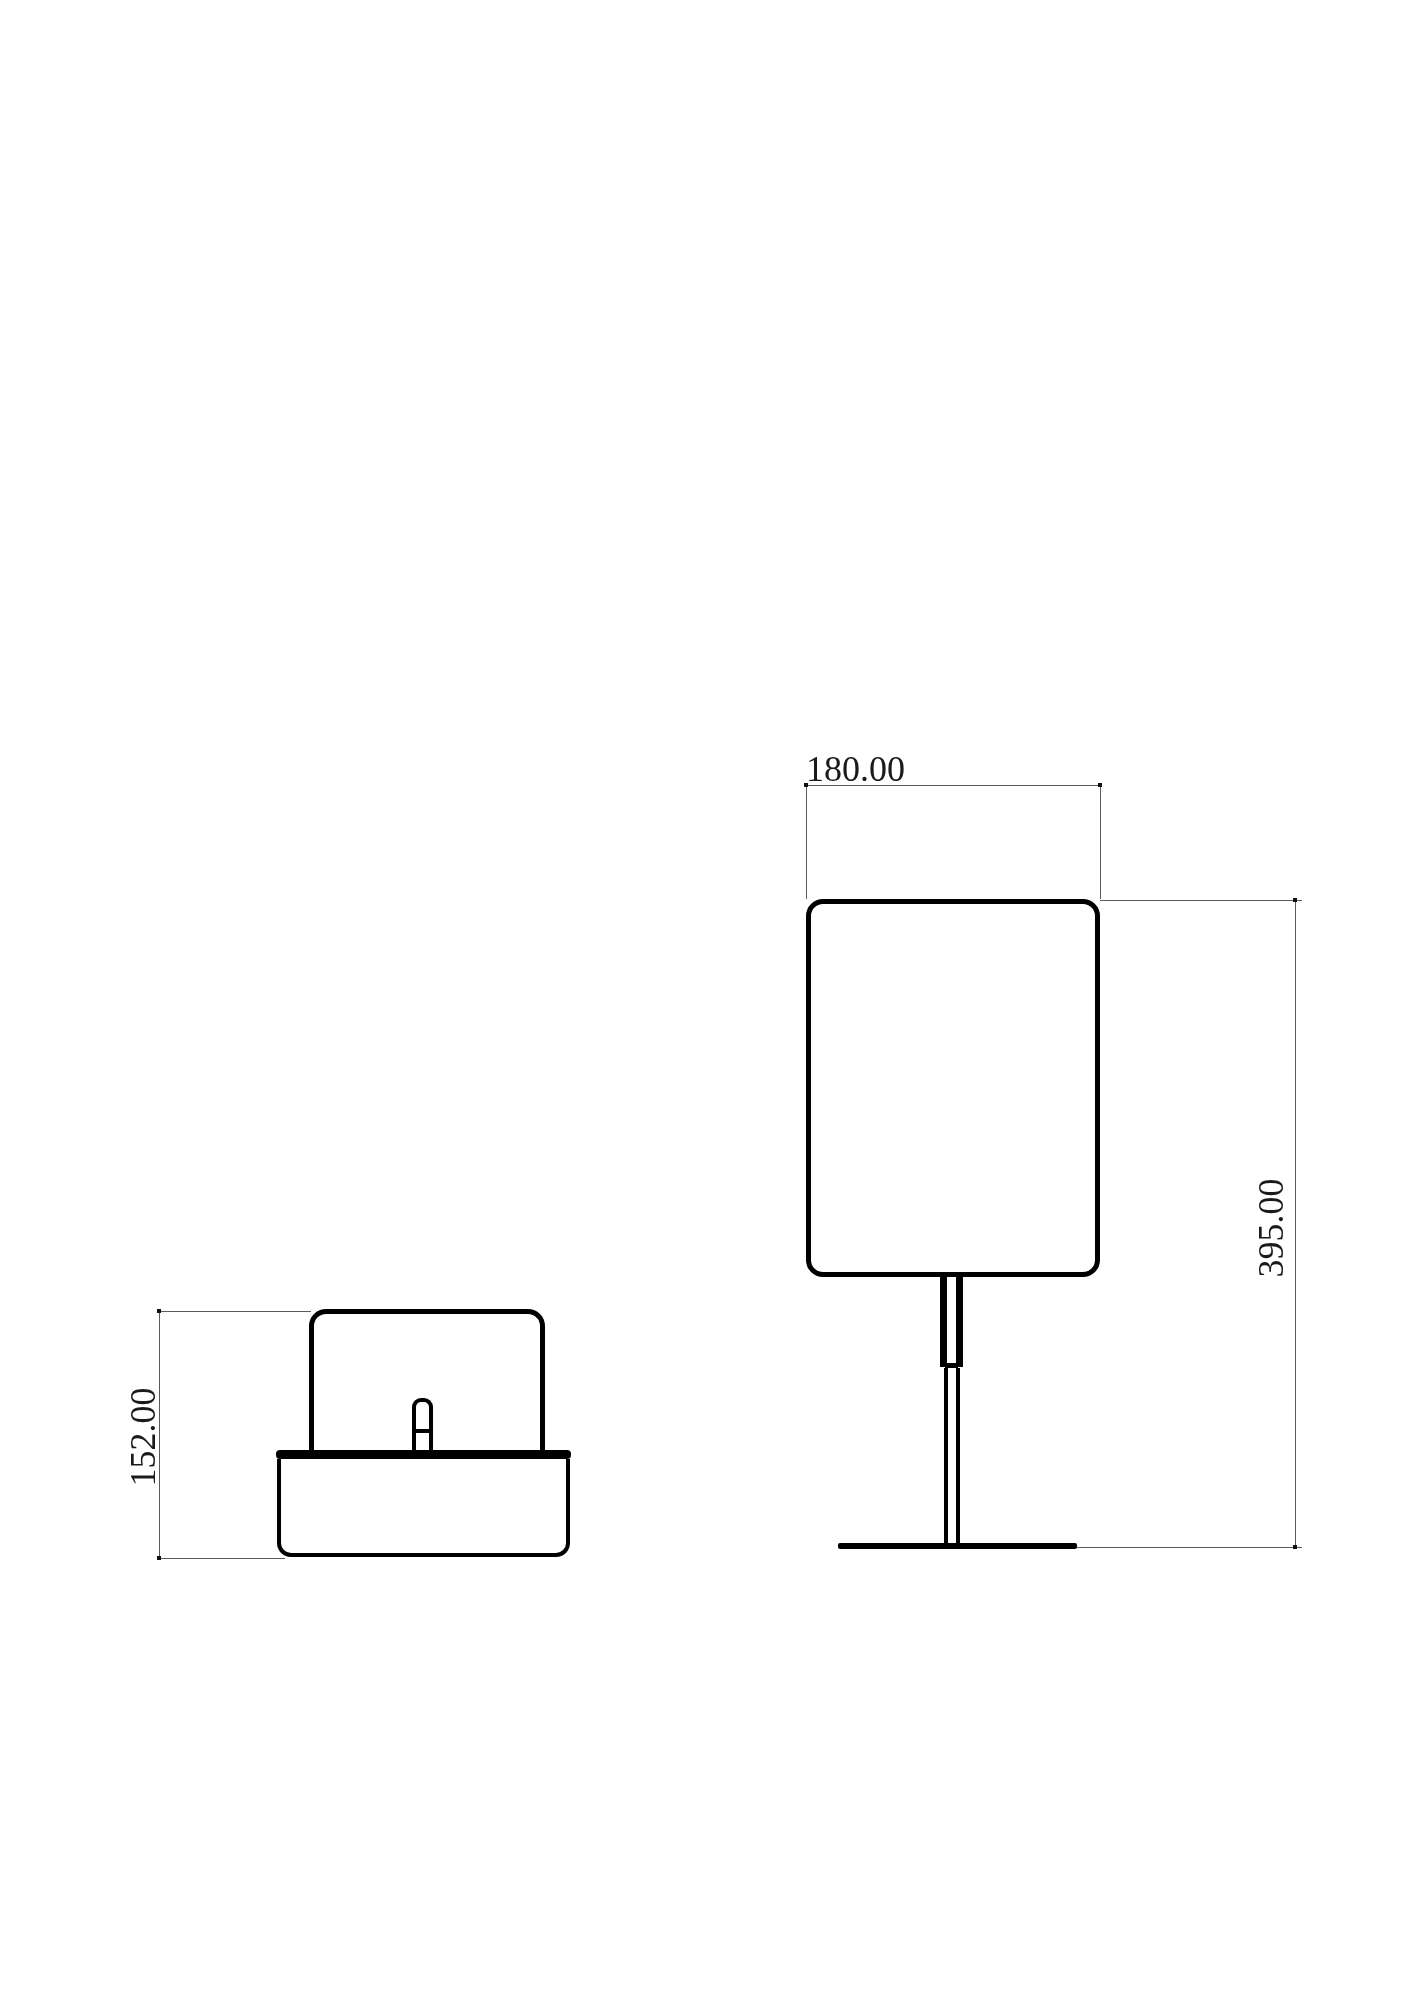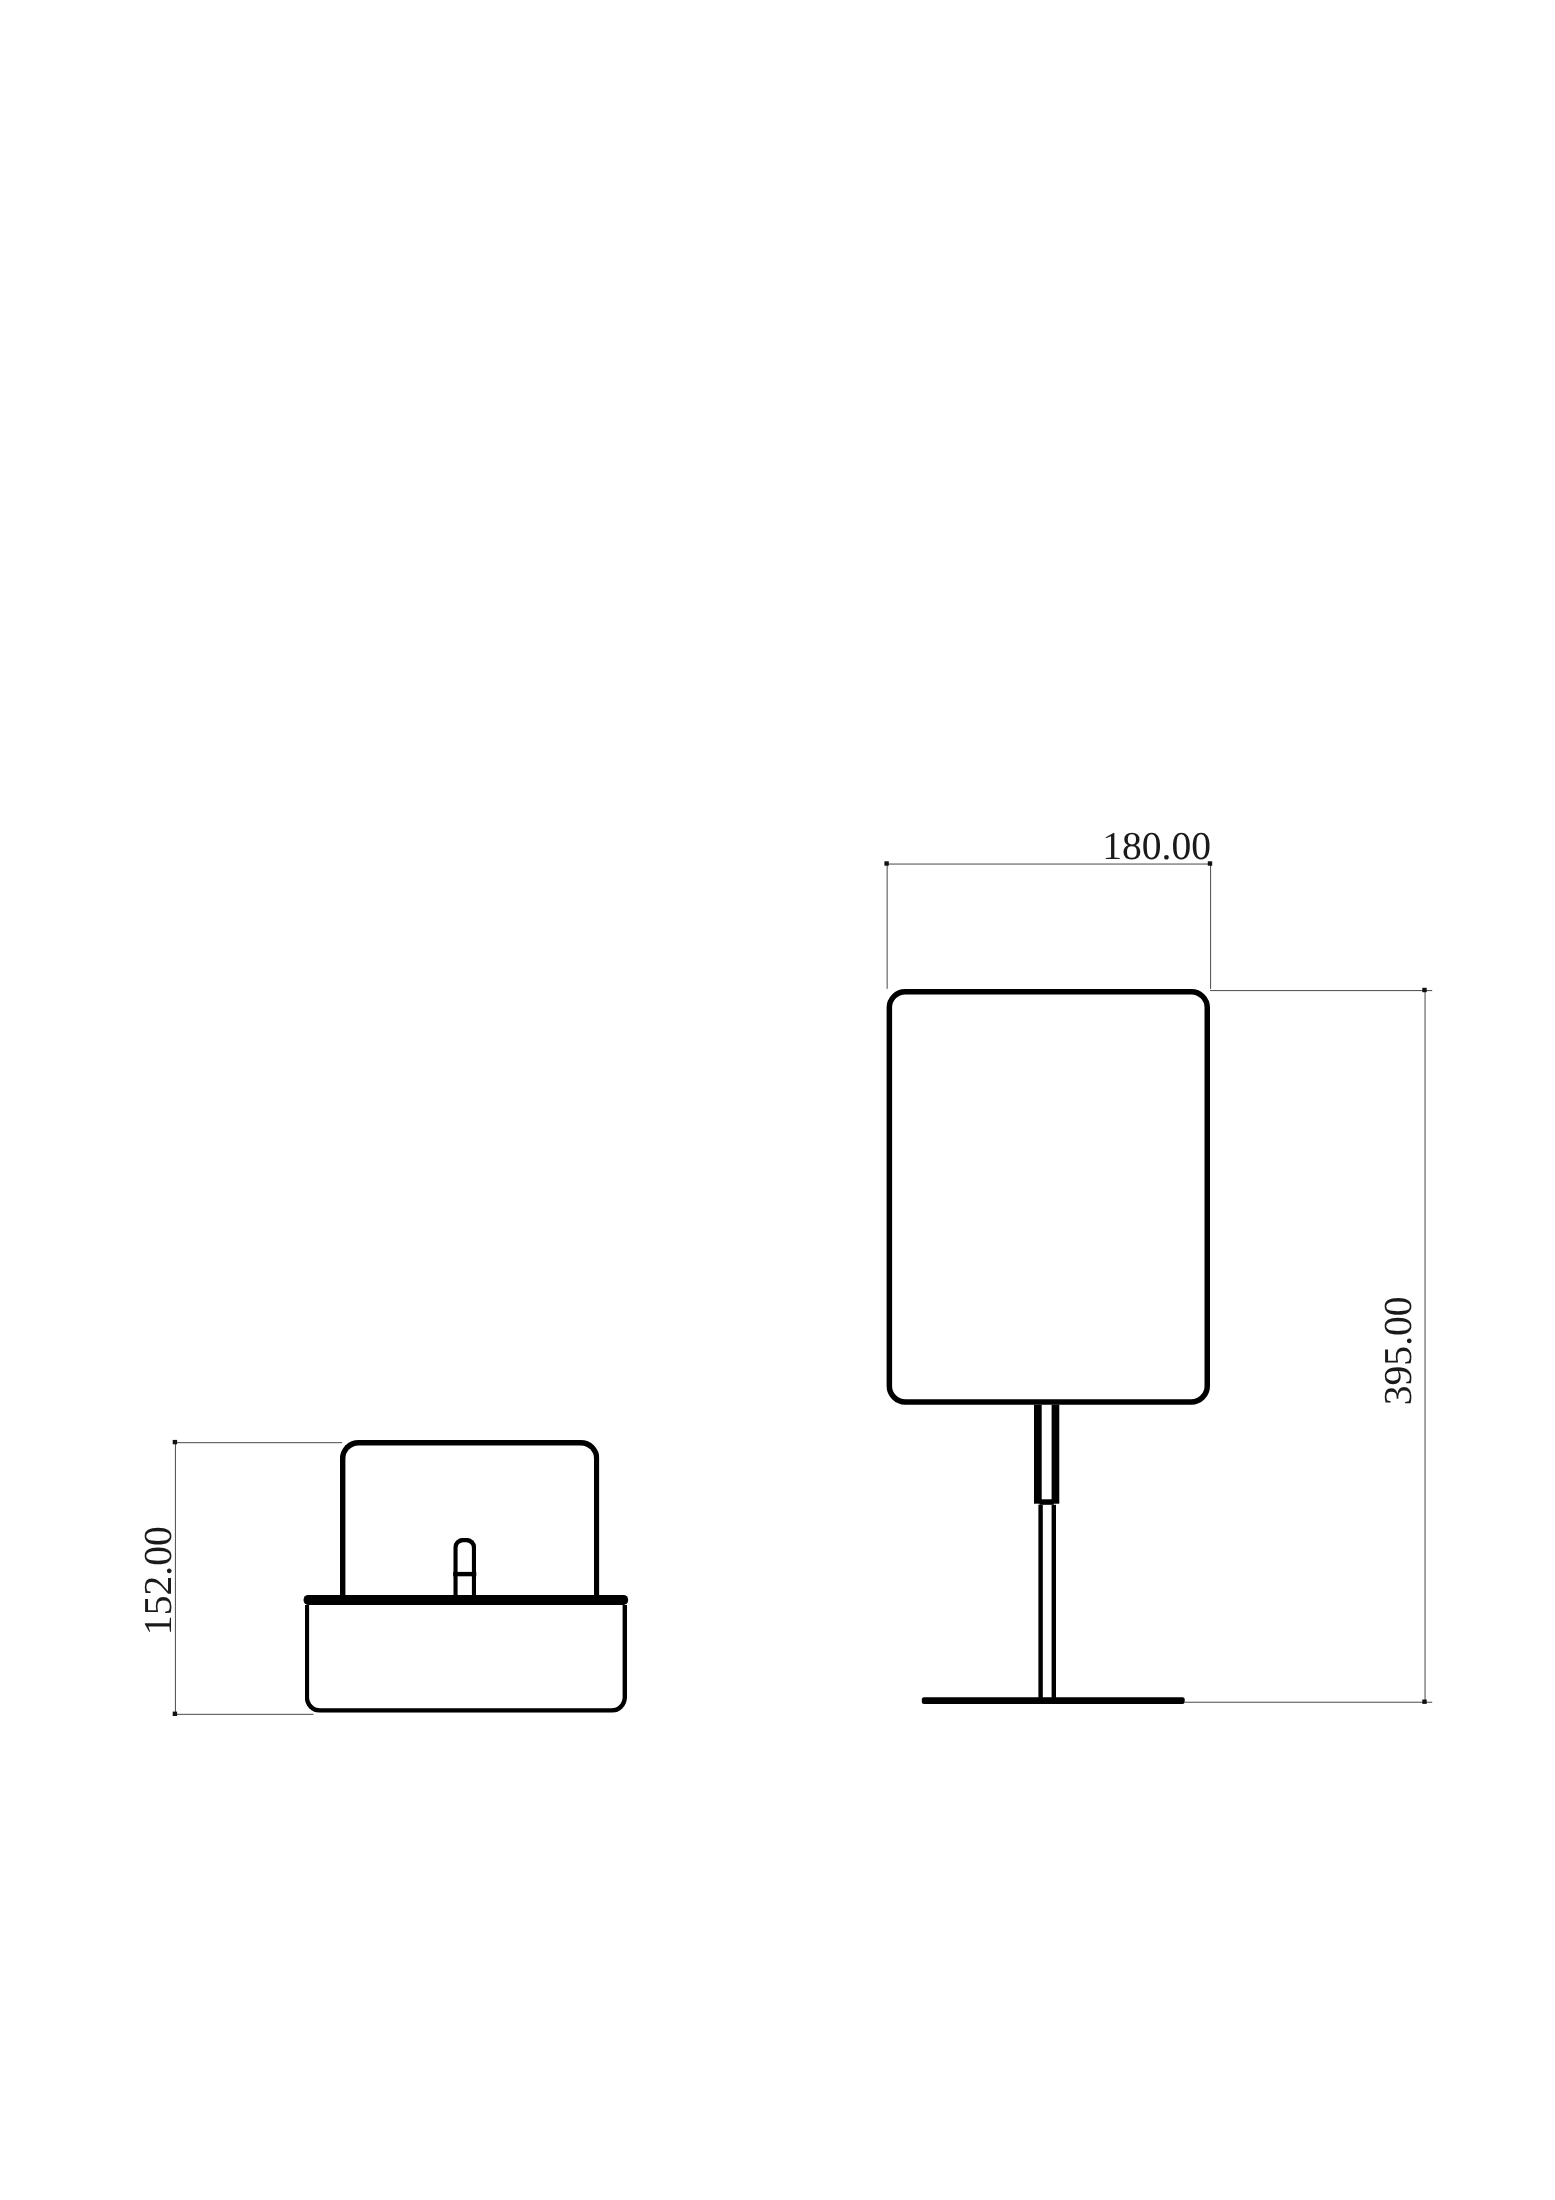--- a/index.html
+++ b/index.html
@@ -93,21 +93,21 @@
   .dim-text {
     position: absolute;
     color: #1a1a1a;
     font-size: 36px;
     line-height: 1;
     white-space: nowrap;
     letter-spacing: 0px;
   }
   .dim-text-180 {
     left: 806px; top: 751px; width: 295px;
-    text-align: right;
+    text-align: left;
   }
   .dim-text-395 {
     left: 1271px; top: 1228px;
     transform: translate(-50%, -50%) rotate(-90deg);
   }
   .dim-text-152 {
     left: 143px; top: 1437px;
     transform: translate(-50%, -50%) rotate(-90deg);
   }
 </style>

